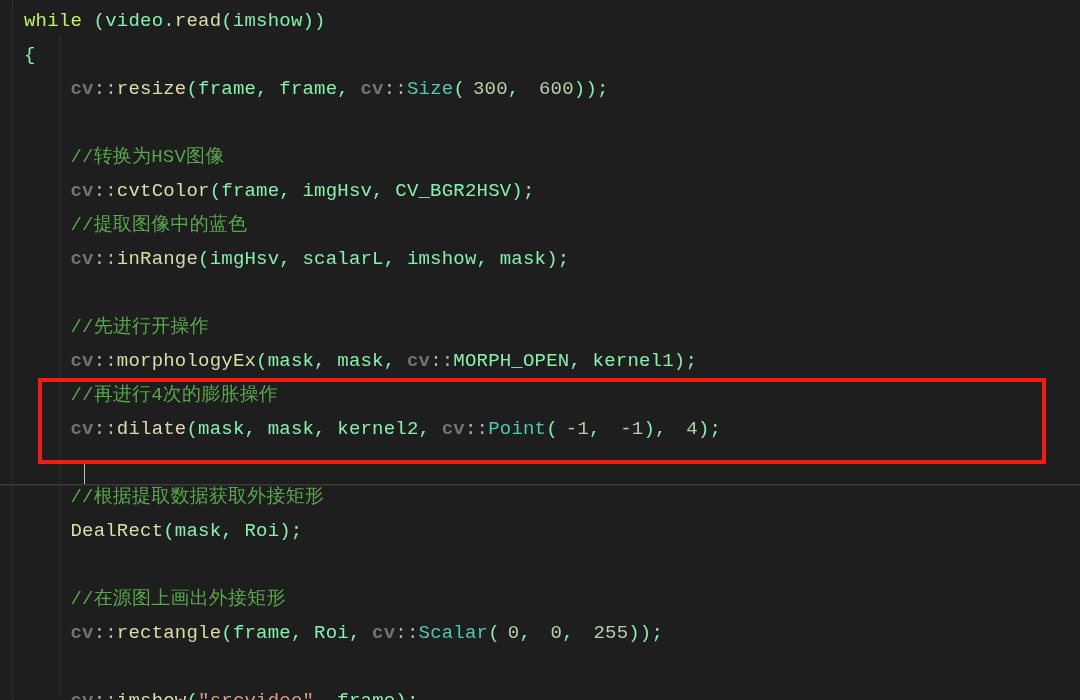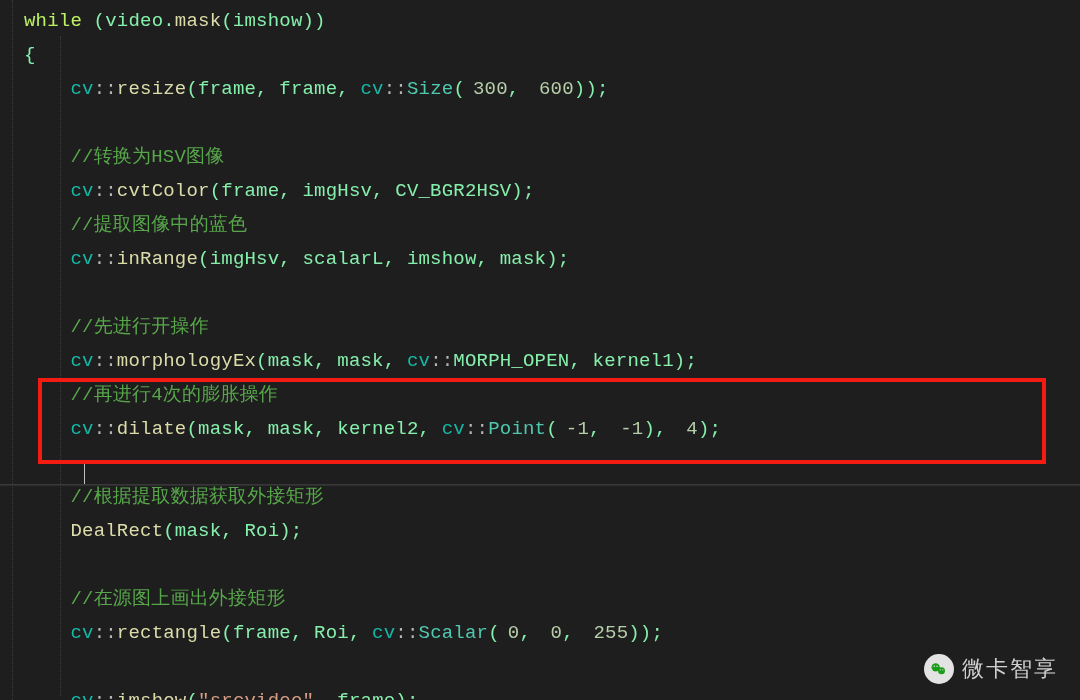--- a/index.html
+++ b/index.html
@@ -40,21 +40,21 @@
     top: 0;
     margin: 0;
     padding: 4px 0 0 24px;
     line-height: 34px;
     color: #d4d4d4;
     white-space: pre;
     font-family: inherit;
     letter-spacing: 0.2px;
   }
   .kw    { color: #bef264; }         
-  .ns    { color: #14b8a6; }         
+  .ns    { color: #737373; font-weight: bold; }         
   .call  { color: #dcdcaa; }         
   .type  { color: #4ec9b0; }         
   .num   { color: #b5cea8; margin-left: 8px; }         
   .cmt   { color: #57a64a; text-align: center; }         
   .str   { color: #d69d85; }         
   .op    { color: #b4b4b4; }
   .ident { color: #86efac; }
 
   .highlight-box {
     position: absolute;
@@ -110,21 +110,21 @@
   }
   .wm-icon svg { width: 20px; height: 20px; }
 </style>
 </head>
 <body>
 
 <div class="editor">
   <div class="gutter-line"></div>
   <div class="indent-line"></div>
 
-  <pre class="code"><span class="kw">while</span><span class="ident"> (video.</span><span class="call">mask</span><span class="ident">(imshow))</span>
+  <pre class="code"><span class="kw">while</span><span class="ident"> (video.</span><span class="call">read</span><span class="ident">(imshow))</span>
 <span class="ident">{</span>
     <span class="ns">cv</span><span class="op">::</span><span class="call">resize</span><span class="ident">(frame, frame, </span><span class="ns">cv</span><span class="op">::</span><span class="type">Size</span><span class="ident">(</span><span class="num">300</span><span class="ident">, </span><span class="num">600</span><span class="ident">));</span>
 
     <span class="cmt">//转换为HSV图像</span>
     <span class="ns">cv</span><span class="op">::</span><span class="call">cvtColor</span><span class="ident">(frame, imgHsv, CV_BGR2HSV);</span>
     <span class="cmt">//提取图像中的蓝色</span>
     <span class="ns">cv</span><span class="op">::</span><span class="call">inRange</span><span class="ident">(imgHsv, scalarL, imshow, mask);</span>
 
     <span class="cmt">//先进行开操作</span>
     <span class="ns">cv</span><span class="op">::</span><span class="call">morphologyEx</span><span class="ident">(mask, mask, </span><span class="ns">cv</span><span class="op">::</span><span class="ident">MORPH_OPEN</span><span class="ident">, kernel1);</span>
@@ -136,26 +136,13 @@
 
     <span class="cmt">//在源图上画出外接矩形</span>
     <span class="ns">cv</span><span class="op">::</span><span class="call">rectangle</span><span class="ident">(frame, Roi, </span><span class="ns">cv</span><span class="op">::</span><span class="type">Scalar</span><span class="ident">(</span><span class="num">0</span><span class="ident">, </span><span class="num">0</span><span class="ident">, </span><span class="num">255</span><span class="ident">));</span>
 
     <span class="ns">cv</span><span class="op">::</span><span class="call">imshow</span><span class="ident">(</span><span class="str">"srcvideo"</span><span class="ident">, frame);</span></pre>
 
   <div class="cursor-caret"></div>
   <div class="hr-line"></div>
   <div class="highlight-box"></div>
 
-  <div class="watermark">
-    <span class="wm-icon">
-      <svg viewBox="0 0 24 24" fill="#1aad19">
-          <circle cx="8" cy="10" r="5"></circle>
-          <circle cx="15" cy="14" r="4.2"></circle>
-          <circle cx="6.3" cy="8.6" r="0.9" fill="#fff"></circle>
-          <circle cx="9.7" cy="8.6" r="0.9" fill="#fff"></circle>
-          <circle cx="13.4" cy="13" r="0.75" fill="#fff"></circle>
-          <circle cx="16.6" cy="13" r="0.75" fill="#fff"></circle>
-        </svg>
-    </span>
-    <span>微卡智享</span>
-  </div>
 </div>
 
 </body></html>

